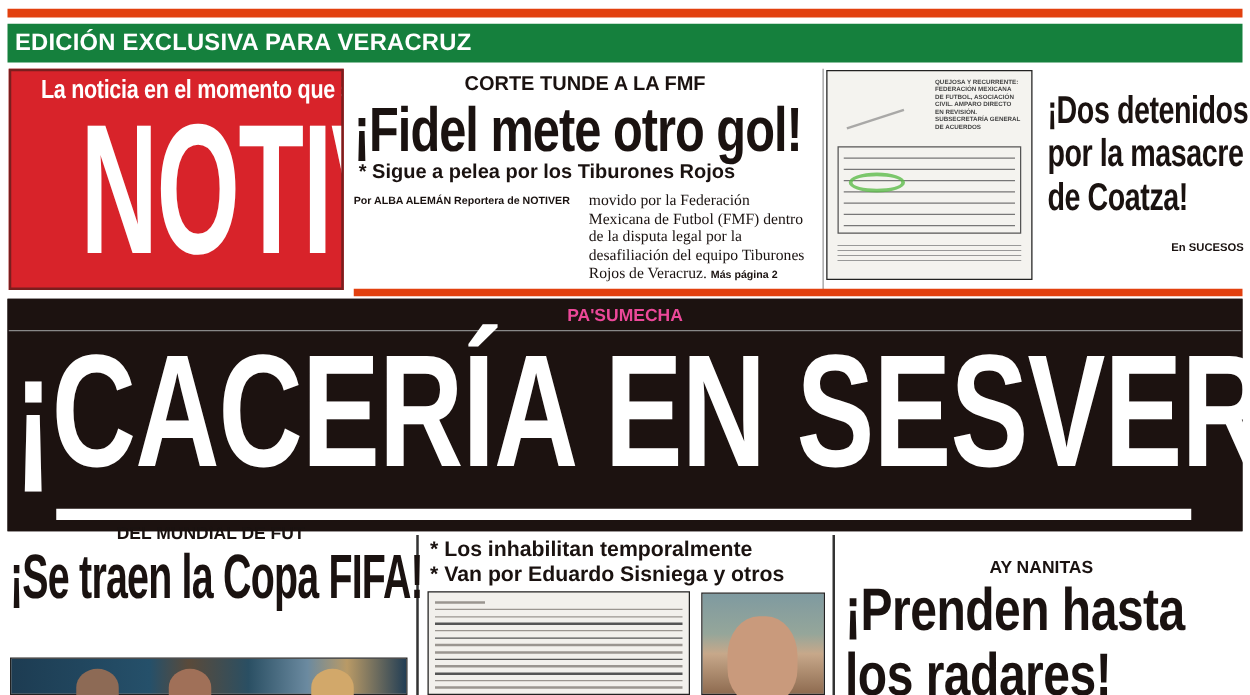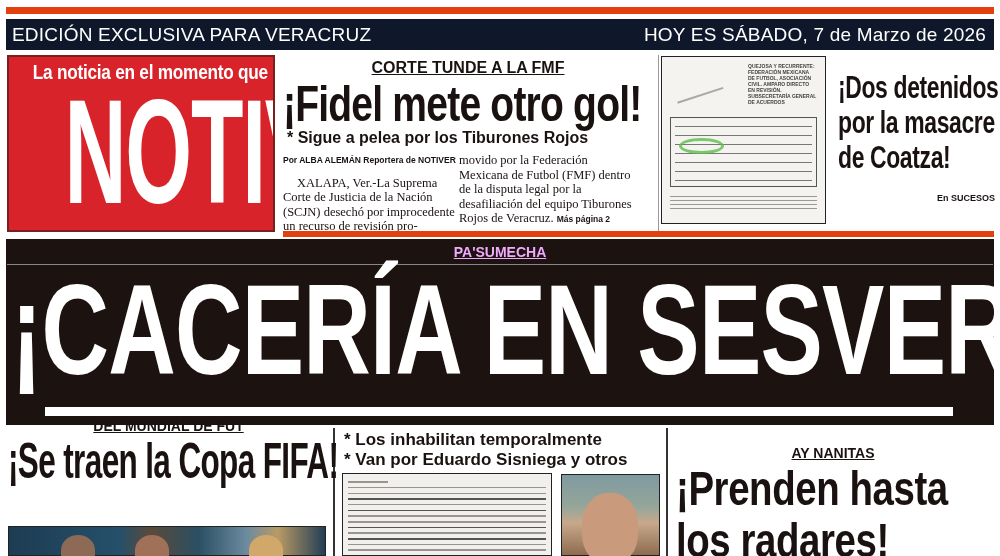--- a/index.html
+++ b/index.html
@@ -1,38 +1,38 @@
 <!DOCTYPE html>
 <html><head>
 <meta charset="utf-8">
 <style>
   * { box-sizing: border-box; margin: 0; padding: 0; }
   html, body { width: 1000px; height: 556px; overflow: hidden; background: #fff; }
   body { position: relative; font-family: "Liberation Sans", sans-serif; color: #1a1210; }
 
   .top-rule { position: absolute; left: 6px; top: 7px; width: 988px; height: 7px; background: #e2400f; }
-  .edition-bar { position: absolute; left: 6px; top: 19px; width: 988px; height: 31px; background: #0f172a;
+  .edition-bar { position: absolute; left: 6px; top: 19px; width: 988px; height: 31px; background: #15803d;
     display: flex; justify-content: space-between; align-items: center; padding: 0 8px 0 6px; color: #fff;
-    font-weight: normal; font-size: 19px; }
+    font-weight: bold; font-size: 19px; }
   .edition-bar span { letter-spacing: 0.2px; }
 
   .logo { position: absolute; left: 7px; top: 55px; width: 268px; height: 177px; background: #d8232a;
     border: 2px solid #7a1e1e; text-align: center; color: #fff; overflow: hidden; }
   .logo .tagline { font-family: "Liberation Sans", sans-serif; font-weight: bold; font-size: 21px;
     transform: scaleX(0.82); transform-origin: center; white-space: nowrap; margin-top: 3px; letter-spacing: -0.3px; }
   .logo .brand { font-family: "Liberation Sans", sans-serif; font-weight: bold; font-size: 148px; line-height: 140px;
     transform: scaleX(0.58); transform-origin: center; white-space: nowrap; margin-top: -2px; letter-spacing: -2px; }
 
   .story-fmf { position: absolute; left: 283px; top: 55px; width: 370px; height: 175px; }
-  .kicker { font-weight: bold; text-decoration: underline; text-align: center; font-size: 16px; color: #1a1210; }
+  .kicker { font-weight: bold; text-align: center; font-size: 16px; color: #1a1210; }
   .story-fmf .kicker { margin-top: 4px; }
   .story-fmf .headline { font-family: "Liberation Sans", sans-serif; font-weight: bold; font-size: 50px;
     white-space: nowrap; transform: scaleX(0.78); transform-origin: left; letter-spacing: -1px; margin-top: 2px; line-height: 50px; }
   .story-fmf .subhead { font-weight: bold; font-size: 16px; margin-left: 4px; }
-  .story-fmf .cols { display: flex; margin-top: 6px; font-family: "Liberation Serif", serif; font-size: 12.5px; line-height: 14.5px; }
+  .story-fmf .cols { display: flex; gap: 12px; margin-top: 6px; font-family: "Liberation Serif", serif; font-size: 12.5px; line-height: 14.5px; }
   .story-fmf .col { width: 176px; }
   .byline { font-family: "Liberation Sans", sans-serif; font-weight: bold; font-size: 8.5px; margin-bottom: 8px; }
   .story-fmf .col p.indent { text-indent: 14px; }
   .more { font-family: "Liberation Sans", sans-serif; font-weight: bold; font-size: 8.5px; }
   .vline-a { position: absolute; left: 658px; top: 55px; width: 1px; height: 178px; background: #999; }
 
   .doc-img { position: absolute; left: 661px; top: 56px; width: 165px; height: 168px; background: #f4f3ef;
     border: 1.5px solid #222; padding: 6px 8px; font-size: 5px; color: #555; overflow: hidden; }
   .doc-img .doc-head { margin-left: 78px; font-weight: bold; font-size: 5px; line-height: 6px; color: #444; }
   .doc-img .stamp { position: absolute; left: 10px; top: 10px; width: 48px; height: 30px; border-bottom: 2px solid #777; transform: rotate(-18deg); opacity: .6; }
@@ -41,21 +41,21 @@
   .doc-img .doc-table .row { height: 1px; background: #777; margin: 8px 4px 0; }
   .doc-img .doc-foot { margin-top: 6px; height: 18px; background: repeating-linear-gradient(#f4f3ef 0 3px,#999 3px 4px); }
 
   .story-coatza { position: absolute; left: 838px; top: 70px; width: 160px; }
   .story-coatza .headline { font-weight: bold; font-size: 31px; line-height: 35px; transform: scaleX(0.74); transform-origin: left; white-space: nowrap; letter-spacing: -0.5px; }
   .story-coatza .ref { font-weight: bold; font-size: 9px; margin-top: 18px; margin-left: 58px; padding-left: 41px; }
 
   .section-rule { position: absolute; left: 283px; top: 231px; width: 711px; height: 6px; background: #e2400f; }
 
   .main-band { position: absolute; left: 6px; top: 239px; width: 988px; height: 186px; background: #1c1210; border: 1px solid #1c1210; }
-  .main-band .kicker { color: #f0abfc; font-size: 14px; margin-top: 4px; }
+  .main-band .kicker { color: #ec4899; font-size: 14px; margin-top: 4px; }
   .main-band .band-sep { height: 1px; background: #888; margin: 4px 0 0; }
   .main-band .headline { color: #fff; font-family: "Liberation Sans", sans-serif; font-weight: bold; font-size: 128px;
     white-space: nowrap; line-height: 126px; transform: scaleX(0.73); transform-origin: left; letter-spacing: -1px; margin-left: 4px; margin-top: 2px; }
   .main-band .underline { position: absolute; left: 38px; top: 167px; width: 908px; height: 9px; background: #fff; }
   .vline-b { position: absolute; left: 333px; top: 428px; width: 2px; height: 128px; background: #333; }
   .vline-c { position: absolute; left: 666px; top: 428px; width: 2px; height: 128px; background: #333; }
 
   .story-copa { position: absolute; left: 6px; top: 416px; width: 325px; }
   .story-copa .kicker { font-size: 14px; margin-top: 2px; }
   .story-copa .headline { font-weight: bold; font-size: 50px; line-height: 54px; white-space: nowrap; transform: scaleX(0.63); transform-origin: left; letter-spacing: -1px; margin-left: 2px; }
@@ -74,36 +74,34 @@
   .story-radares { position: absolute; left: 672px; top: 428px; width: 322px; }
   .story-radares .kicker { font-size: 14px; margin-top: 17px; }
   .story-radares .headline { font-weight: bold; font-size: 48px; line-height: 48px; white-space: nowrap; transform: scaleX(0.8); transform-origin: left; letter-spacing: -0.5px; margin-left: 4px; margin-top: 4px; }
 </style>
 </head>
 <body>
 
 <div class="top-rule"></div>
 <div class="edition-bar">
   <span>EDICIÓN EXCLUSIVA PARA VERACRUZ</span>
-  <span>HOY ES SÁBADO, 7 de Marzo de 2026</span>
 </div>
 
 <div class="logo">
   <div class="tagline">La noticia en el momento que sucede</div>
   <div class="brand">NOTIVER</div>
 </div>
 
 <div class="story-fmf">
   <div class="kicker">CORTE TUNDE A LA FMF</div>
   <div class="headline">¡Fidel mete otro gol!</div>
   <div class="subhead">* Sigue a pelea por los Tiburones Rojos</div>
   <div class="cols">
     <div class="col">
       <div class="byline">Por ALBA ALEMÁN Reportera de NOTIVER</div>
-      <p class="indent">XALAPA, Ver.-La Suprema Corte de Justicia de la Nación (SCJN) desechó por improcedente un recurso de revisión pro-</p>
     </div>
     <div class="col">
       <span>movido por la Federación Mexicana de Futbol (FMF) dentro de la disputa legal por la desafiliación del equipo Tiburones Rojos de Veracruz.</span>
       <span class="more">Más página 2</span>
     </div>
   </div>
 </div>
 <div class="vline-a"></div>
 
 <div class="doc-img">

